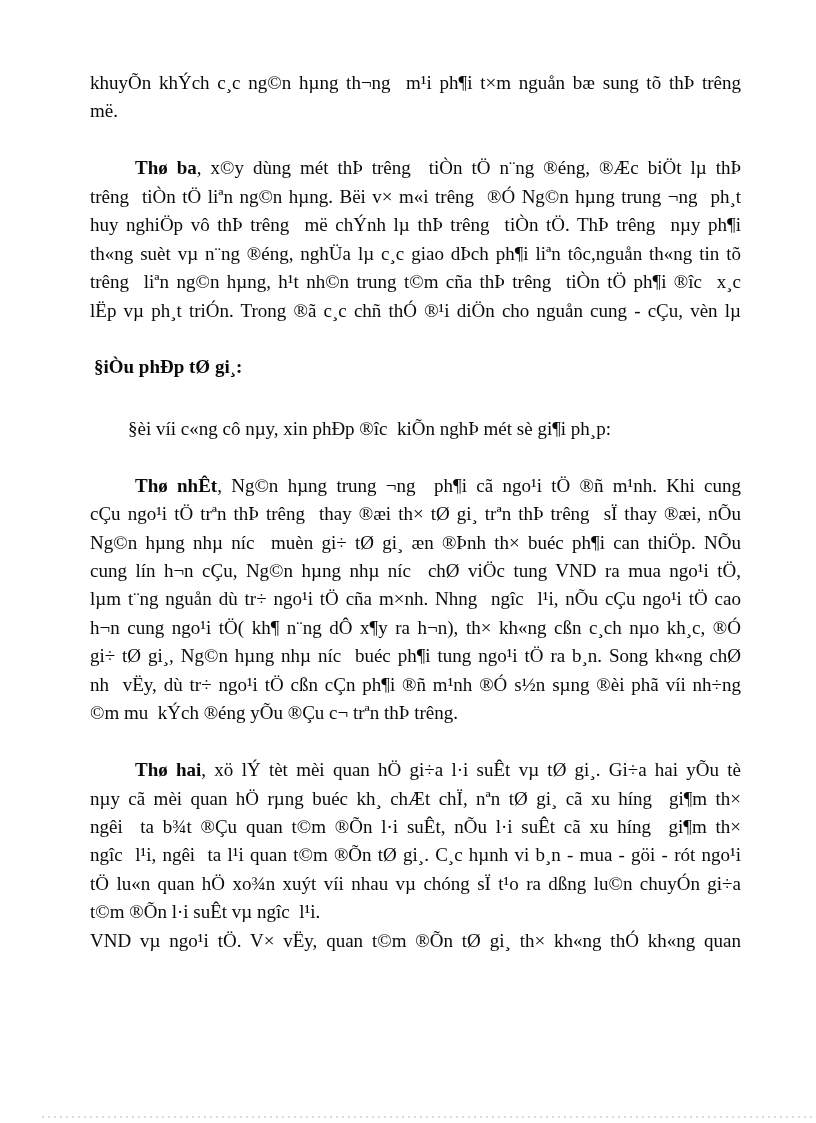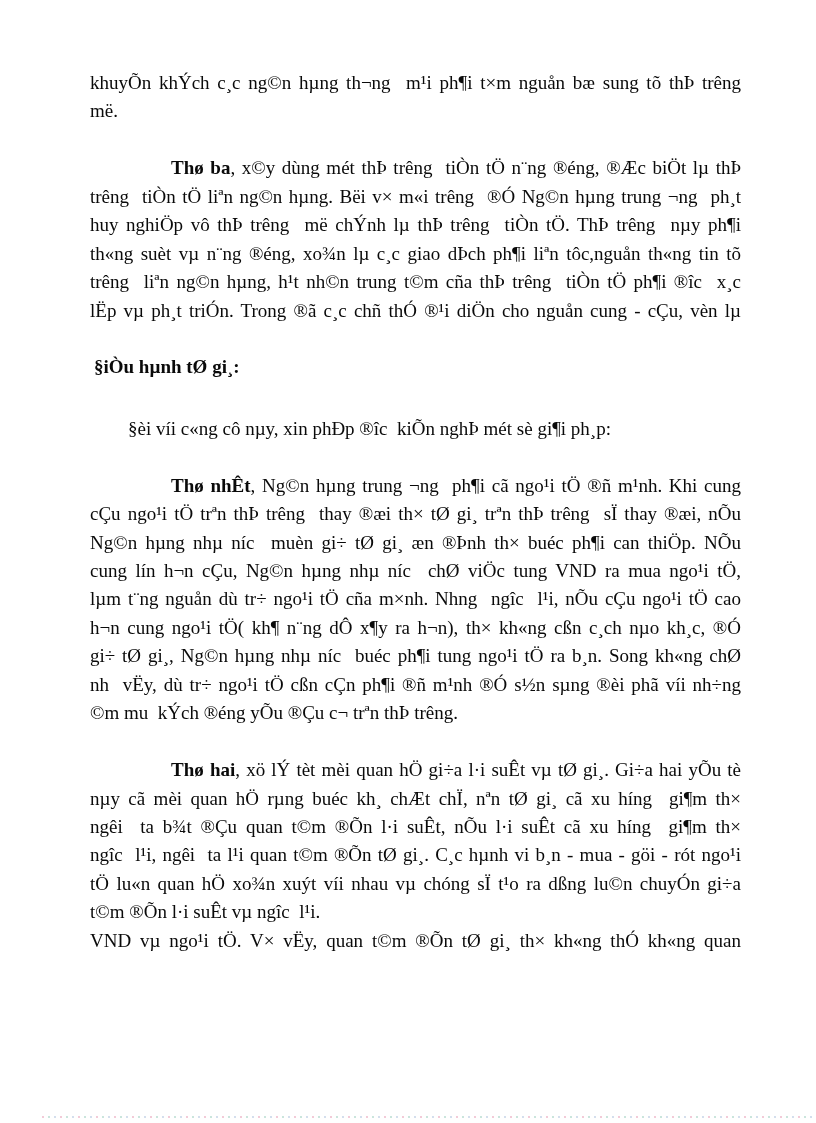--- a/index.html
+++ b/index.html
@@ -31,21 +31,21 @@
   .line.jst { text-align-last: justify; }
   .line.end { text-align-last: left; }
   .ind  { text-indent: 45px; }
   .ind-sm { text-indent: 38px; margin-top: 33px; }
   .heading-line {
     font-weight: bold;
     padding-left: 4px;
     height: 28.45px;
     overflow: hidden;
   }
-  .b { font-weight: bold; margin-left: 36px; }
+  .b { font-weight: bold; }
   .bottom-artifact {
     position: absolute;
     left: 42px;
     right: 10px;
     top: 1116px;
     height: 2px;
     opacity: 0.55;
     background: repeating-linear-gradient(
       90deg,
       #e8a0b8 0px, #e8a0b8 2px,
@@ -65,27 +65,27 @@
 
     <div class="block">
       <div class="line jst">khuyÕn khÝch c¸c ng©n hµng th¬ng&nbsp; m¹i ph¶i t×m nguån bæ sung tõ thÞ trêng</div>
       <div class="line end">më.</div>
     </div>
 
     <div class="block">
       <div class="line jst ind"><span class="b">Thø ba</span><span>, x©y dùng mét thÞ trêng&nbsp; tiÒn tÖ n¨ng ®éng, ®Æc biÖt lµ thÞ</span></div>
       <div class="line jst">trêng&nbsp; tiÒn tÖ liªn ng©n hµng. Bëi v× m«i trêng&nbsp; ®Ó Ng©n hµng trung ¬ng&nbsp; ph¸t</div>
       <div class="line jst">huy nghiÖp vô thÞ trêng&nbsp; më chÝnh lµ thÞ trêng&nbsp; tiÒn tÖ. ThÞ trêng&nbsp; nµy ph¶i</div>
-      <div class="line jst">th«ng suèt vµ n¨ng ®éng, xo¾n lµ c¸c giao dÞch ph¶i liªn tôc,nguån th«ng tin tõ</div>
+      <div class="line jst">th«ng suèt vµ n¨ng ®éng, nghÜa lµ c¸c giao dÞch ph¶i liªn tôc,nguån th«ng tin tõ</div>
       <div class="line jst">trêng&nbsp; liªn ng©n hµng, h¹t nh©n trung t©m cña thÞ trêng&nbsp; tiÒn tÖ ph¶i ®îc&nbsp; x¸c</div>
       <div class="line jst">lËp vµ ph¸t triÓn. Trong ®ã c¸c chñ thÓ ®¹i diÖn cho nguån cung - cÇu, vèn lµ</div>
     </div>
 
     <div class="block">
-      <div class="heading-line">§iÒu hµnh tØ gi¸:</div>
+      <div class="heading-line">§iÒu phÐp tØ gi¸:</div>
     </div>
 
     <div class="block">
       <div class="line end ind-sm">§èi víi c«ng cô nµy, xin phÐp ®îc&nbsp; kiÕn nghÞ mét sè gi¶i ph¸p:</div>
     </div>
 
     <div class="block">
       <div class="line jst ind"><span class="b">Thø nhÊt</span><span>, Ng©n hµng trung ¬ng&nbsp; ph¶i cã ngo¹i tÖ ®ñ m¹nh. Khi cung</span></div>
       <div class="line jst">cÇu ngo¹i tÖ trªn thÞ trêng&nbsp; thay ®æi th× tØ gi¸ trªn thÞ trêng&nbsp; sÏ thay ®æi, nÕu</div>
       <div class="line jst">Ng©n hµng nhµ níc&nbsp; muèn gi÷ tØ gi¸ æn ®Þnh th× buéc ph¶i can thiÖp. NÕu</div>

